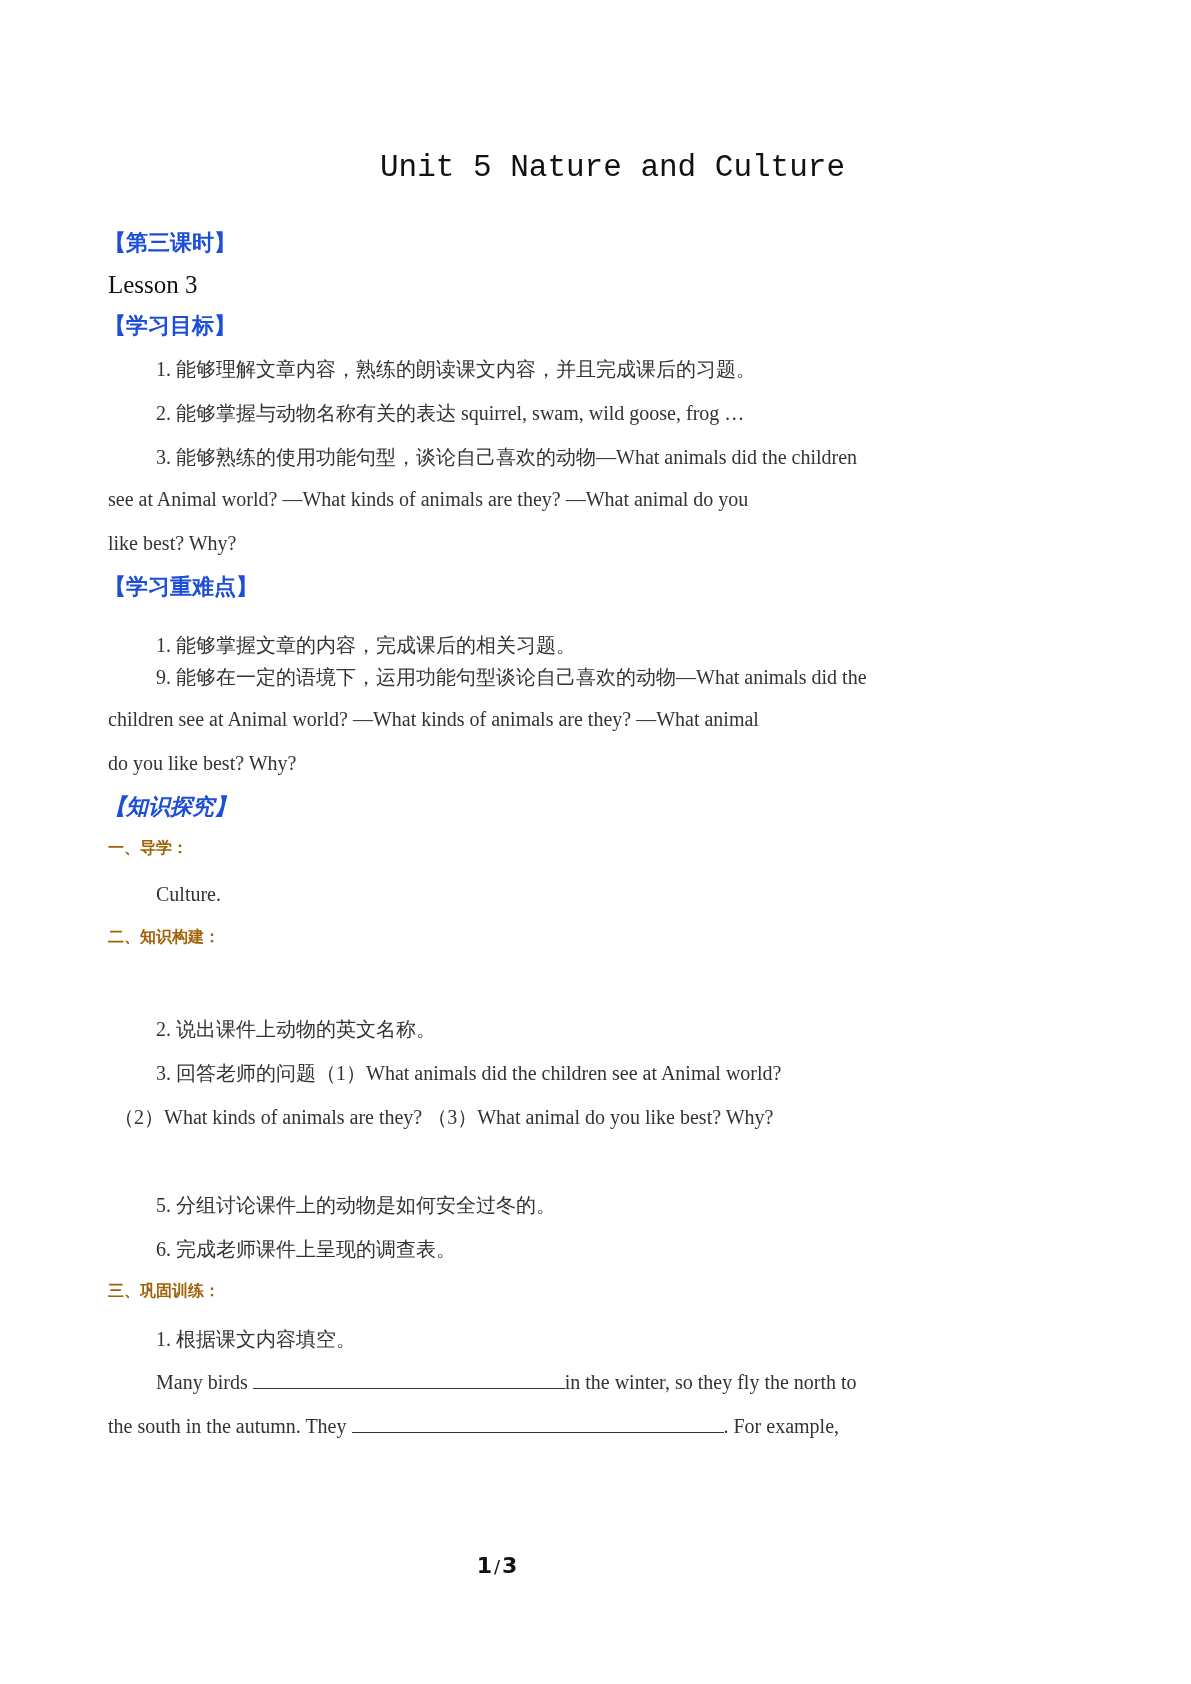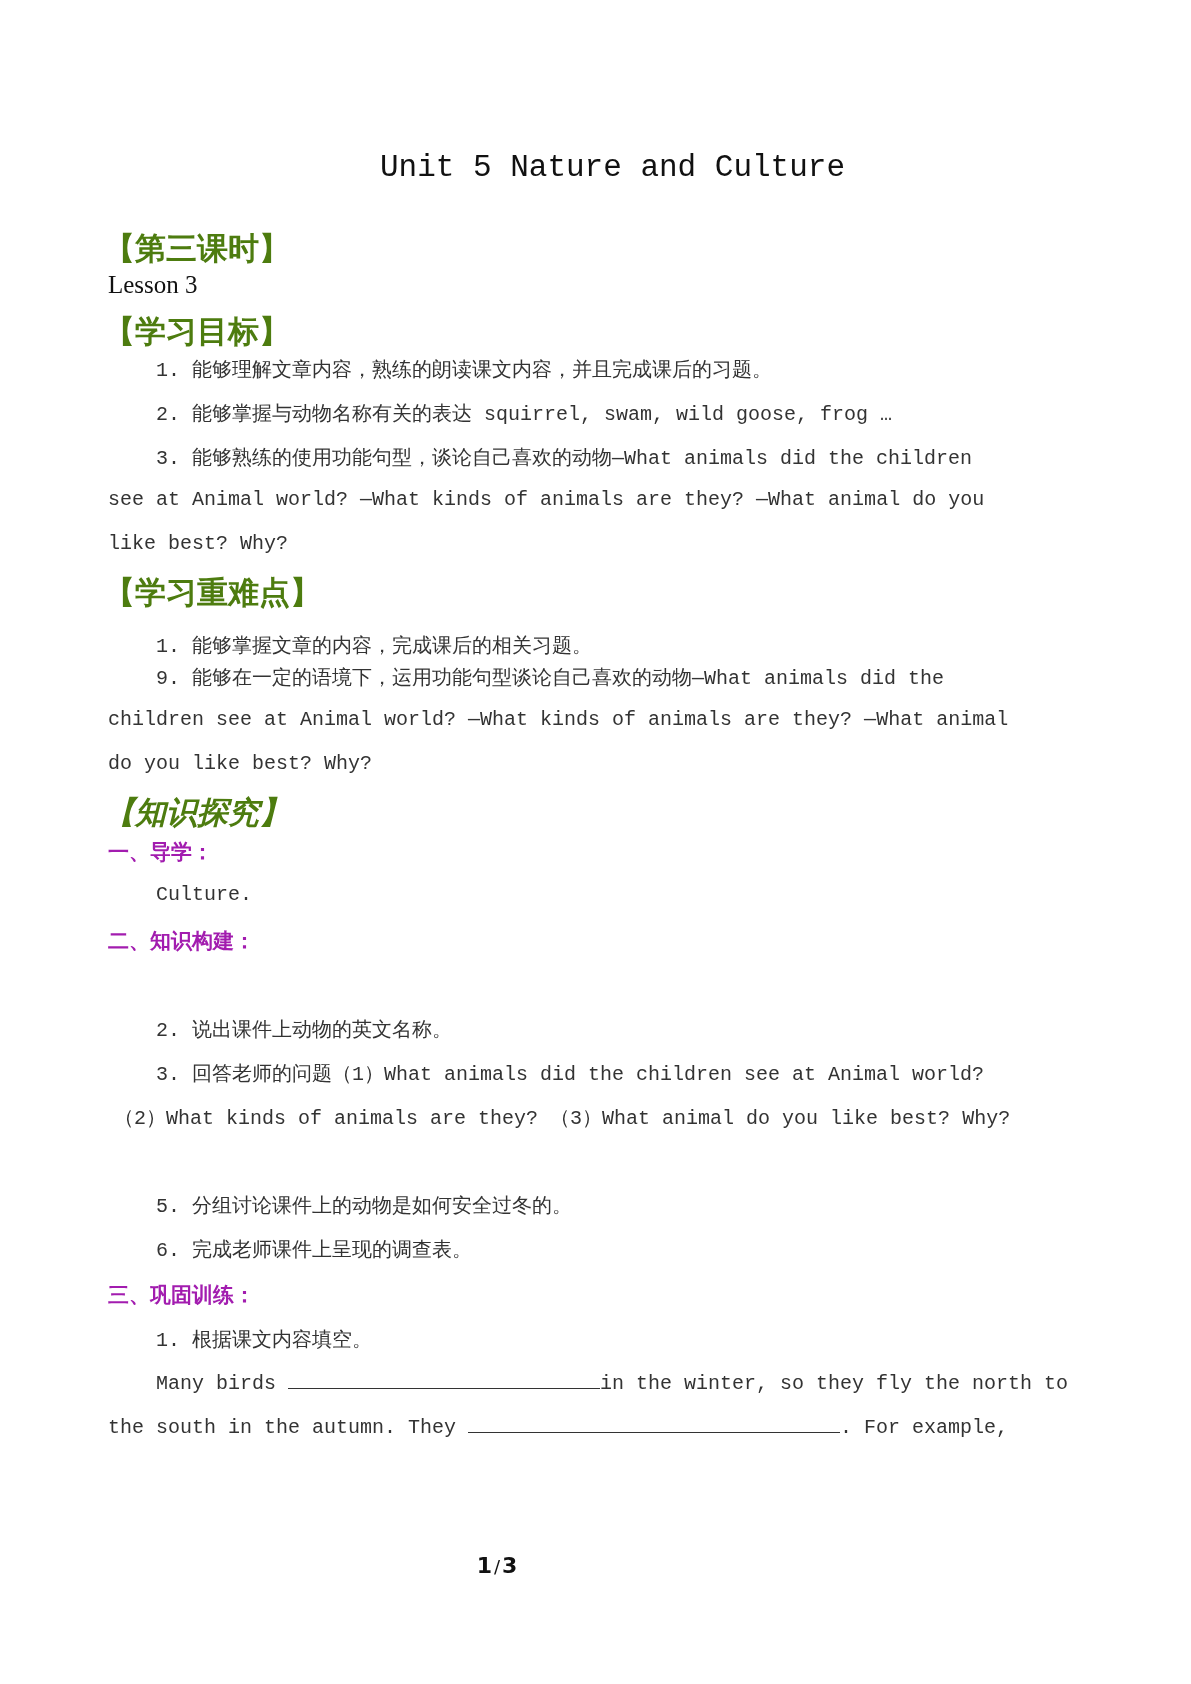--- a/index.html
+++ b/index.html
@@ -7,23 +7,23 @@
     .page { position: absolute; left: 0; top: 0; width: 1191px; height: 1684px; }
     .title {
       position: absolute; left: 17px; width: 1191px; top: 150px; text-align: center;
       font-family: "Liberation Mono", "DejaVu Sans Mono", monospace; font-size: 31px; color: #111;
       letter-spacing: 0px;
     }
     .line {
       position: absolute; left: 108px; white-space: nowrap;
       font-family: "Liberation Serif", "DejaVu Serif", serif; font-size: 21px; color: #222;
     }
-    .mono { font-family: Liberation Mono, monospace; font-size: 20px; color: #333; }
-    .bracket { font-family: "DejaVu Sans", "Liberation Sans", sans-serif; font-size: 31px; font-weight: bold; color: #4d7c0f; left: 104px; }
-    .sub { font-family: "DejaVu Sans", "Liberation Sans", sans-serif; font-size: 21px; font-weight: bold; color: #a21caf; }
+    .mono { font-family: Liberation Serif, serif; font-size: 20px; color: #333; }
+    .bracket { font-family: "DejaVu Sans", "Liberation Sans", sans-serif; font-size: 22px; font-weight: bold; color: #1d4ed8; left: 104px; }
+    .sub { font-family: "DejaVu Sans", "Liberation Sans", sans-serif; font-size: 16px; font-weight: bold; color: #a16207; }
     .lesson { font-family: "Liberation Serif", "DejaVu Serif", serif; font-size: 25px; color: #111; }
     .indent { left: 156px; }
     .blank { display: inline-block; border-bottom: 1.5px solid #333; height: 18px; vertical-align: baseline; }
     .footer {
       position: absolute; left: 0; width: 994px; top: 1553px; text-align: center;
       font-family: "DejaVu Sans", "Liberation Sans", sans-serif; font-size: 22px; font-weight: bold; color: #111;
     }
     .footer .slash { font-weight: normal; font-size: 18px; margin: 0 2px; }
   </style>
 </head>

